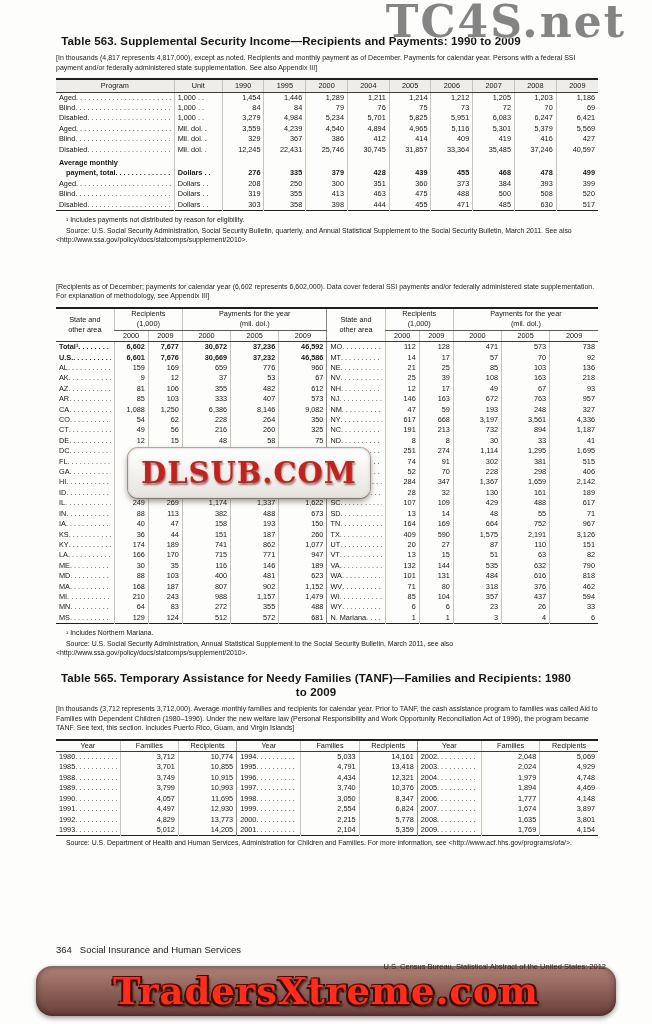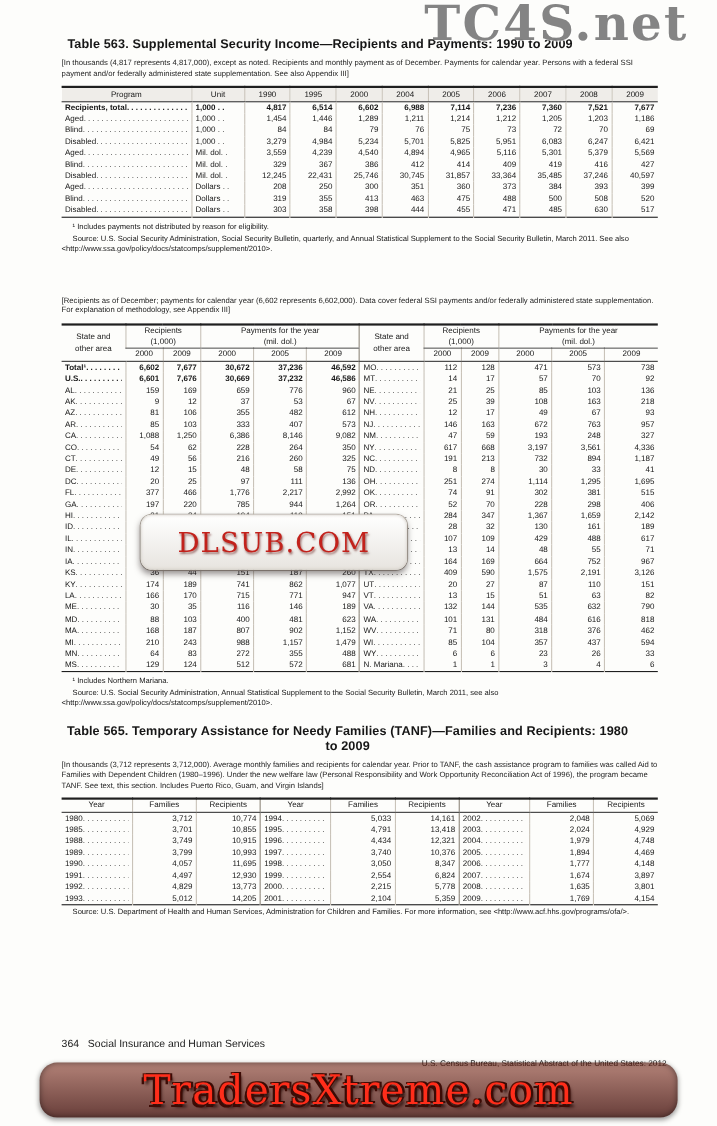--- a/index.html
+++ b/index.html
@@ -51,33 +51,33 @@
   .footer-line .fnum { margin-right:8px; }
   .census-line { position:absolute; right:46px; top:962px; font-size:7.5px; color:#222; }
 
   
   .wm-top {
     position:absolute; top:-4px; right:26px; z-index:6;
     font-family:"DejaVu Serif", serif; font-weight:bold; font-size:44px; letter-spacing:2px;
     color:rgba(110,110,110,.85); text-shadow:1px 1px 0 rgba(255,255,255,.6);
   }
   .wm-mid {
-    position:absolute; left:128px; top:468px; width:242px; height:50px; z-index:6;
+    position:absolute; left:128px; top:448px; width:242px; height:50px; z-index:6;
     border-radius:10px; background:linear-gradient(#ffffff,#e7e4df);
     box-shadow:0 3px 6px rgba(40,30,30,.5), inset 0 0 3px #c9c3ba, 0 0 0 1px #b9b2a8;
     display:flex; align-items:center; justify-content:center;
-    font-family:"DejaVu Serif", serif; font-weight:normal; font-size:25px; letter-spacing:1px;
+    font-family:"DejaVu Serif", serif; font-weight:bold; font-size:29px; letter-spacing:1px;
     color:#c2221c; text-shadow:1px 2px 2px rgba(90,10,5,.55);
   }
   .wm-bottom {
     position:absolute; left:36px; right:36px; top:966px; height:50px; z-index:6;
     border-radius:16px; background:linear-gradient(#7a241391, #400b06c9);
     box-shadow:0 2px 5px rgba(0,0,0,.4), inset 0 0 6px rgba(0,0,0,.5);
     display:flex; align-items:center; justify-content:center;
-    font-family:"DejaVu Serif", serif; font-weight:normal; font-size:37px; letter-spacing:1px;
+    font-family:"DejaVu Serif", serif; font-weight:bold; font-size:37px; letter-spacing:1px;
     color:#ff2d1a;
     text-shadow:-2px 2px 0 #3c0b05, 2px -1px 0 #3c0b05, 2px 2px 3px #1d0502, -1px -1px 0 #5c150a;
   }
 </style>
 </head>
 <body>
 
 <div class="page">
 
   <div class="wm-top">TC4S.net</div>
@@ -110,38 +110,20 @@
             <th>2000</th>
             <th>2004</th>
             <th>2005</th>
             <th>2006</th>
             <th>2007</th>
             <th>2008</th>
             <th>2009</th>
           </tr>
         </thead>
         <tbody>
-            <tr class="b">
-              <td class="lbl b">
-                <div class="leader">
-                  <span class="lab">Recipients, total</span>
-                  <span class="dots"></span>
-                </div>
-              </td>
-              <td class="unit b">1,000 . .</td>
-              <td class="num b">4,817</td>
-              <td class="num b">6,514</td>
-              <td class="num b">6,602</td>
-              <td class="num b">6,988</td>
-              <td class="num b">7,114</td>
-              <td class="num b">7,236</td>
-              <td class="num b">7,360</td>
-              <td class="num b">7,521</td>
-              <td class="num b">7,677</td>
-            </tr>
             <tr>
               <td class="lbl">
                 <div class="leader">
                   <span class="lab">Aged</span>
                   <span class="dots"></span>
                 </div>
               </td>
               <td class="unit">1,000 . .</td>
               <td class="num">1,454</td>
               <td class="num">1,446</td>
@@ -235,20 +217,39 @@
               <td class="unit">Mil. dol. .</td>
               <td class="num">12,245</td>
               <td class="num">22,431</td>
               <td class="num">25,746</td>
               <td class="num">30,745</td>
               <td class="num">31,857</td>
               <td class="num">33,364</td>
               <td class="num">35,485</td>
               <td class="num">37,246</td>
               <td class="num">40,597</td>
+            </tr>
+            <tr class="b gap">
+              <td class="lbl b">
+                <div>Average monthly</div>
+                <div class="leader indent">
+                  <span class="lab">payment, total</span>
+                  <span class="dots"></span>
+                </div>
+              </td>
+              <td class="unit b">Dollars . .</td>
+              <td class="num b">276</td>
+              <td class="num b">335</td>
+              <td class="num b">379</td>
+              <td class="num b">428</td>
+              <td class="num b">439</td>
+              <td class="num b">455</td>
+              <td class="num b">468</td>
+              <td class="num b">478</td>
+              <td class="num b">499</td>
             </tr>
             <tr>
               <td class="lbl">
                 <div class="leader">
                   <span class="lab">Aged</span>
                   <span class="dots"></span>
                 </div>
               </td>
               <td class="unit">Dollars . .</td>
               <td class="num">208</td>

